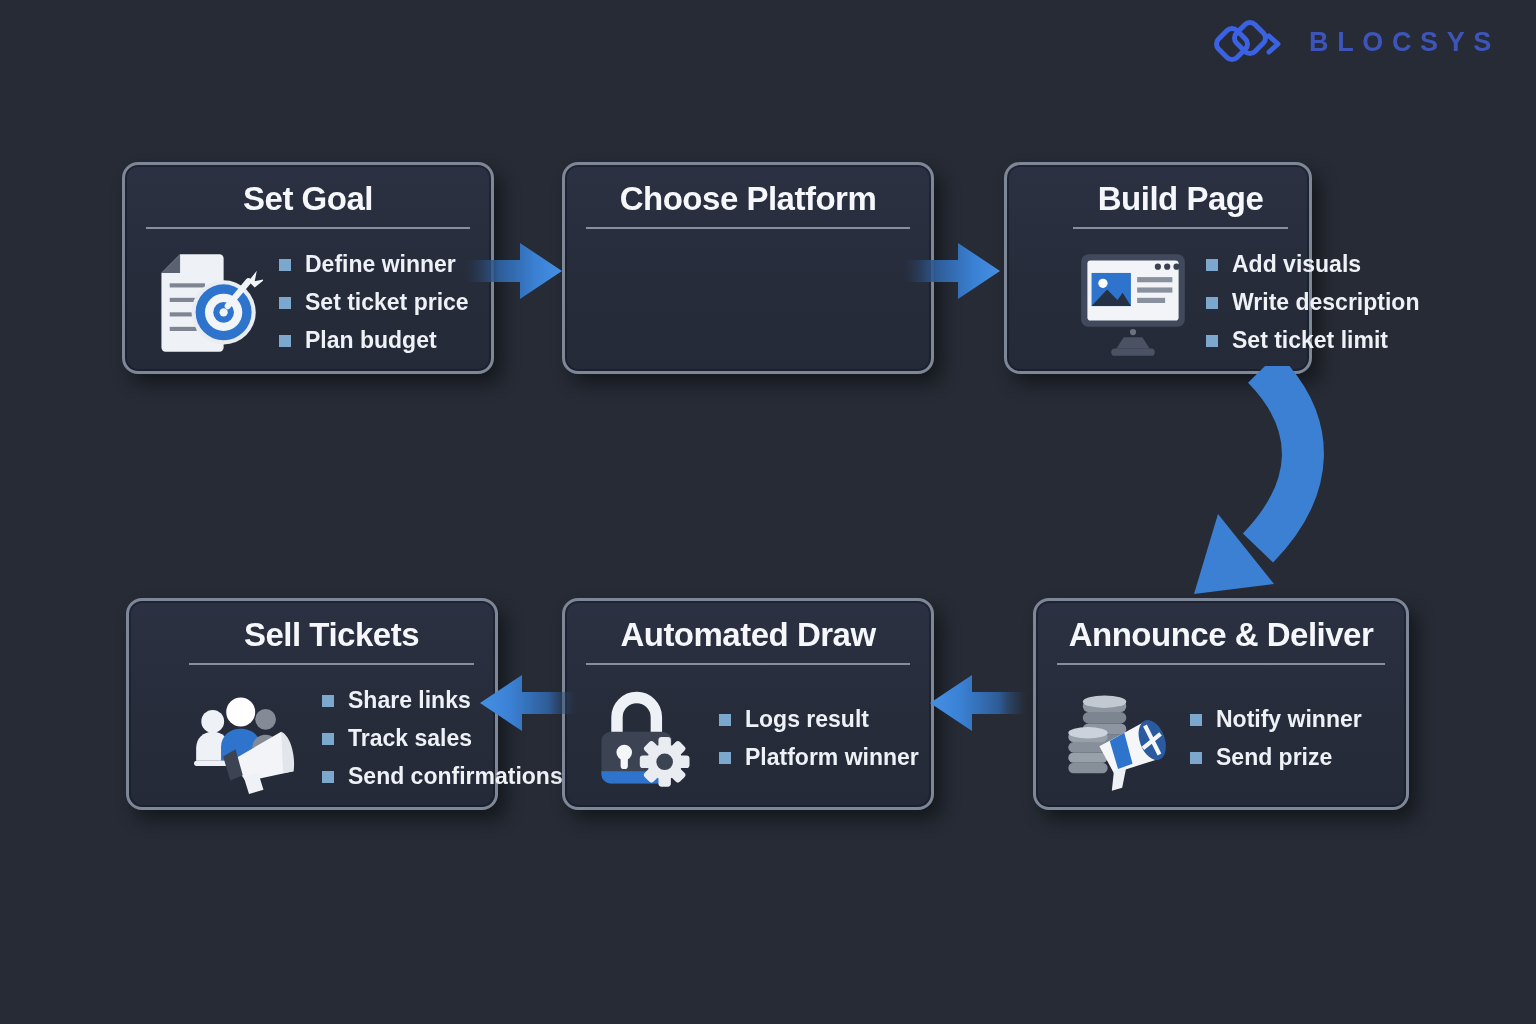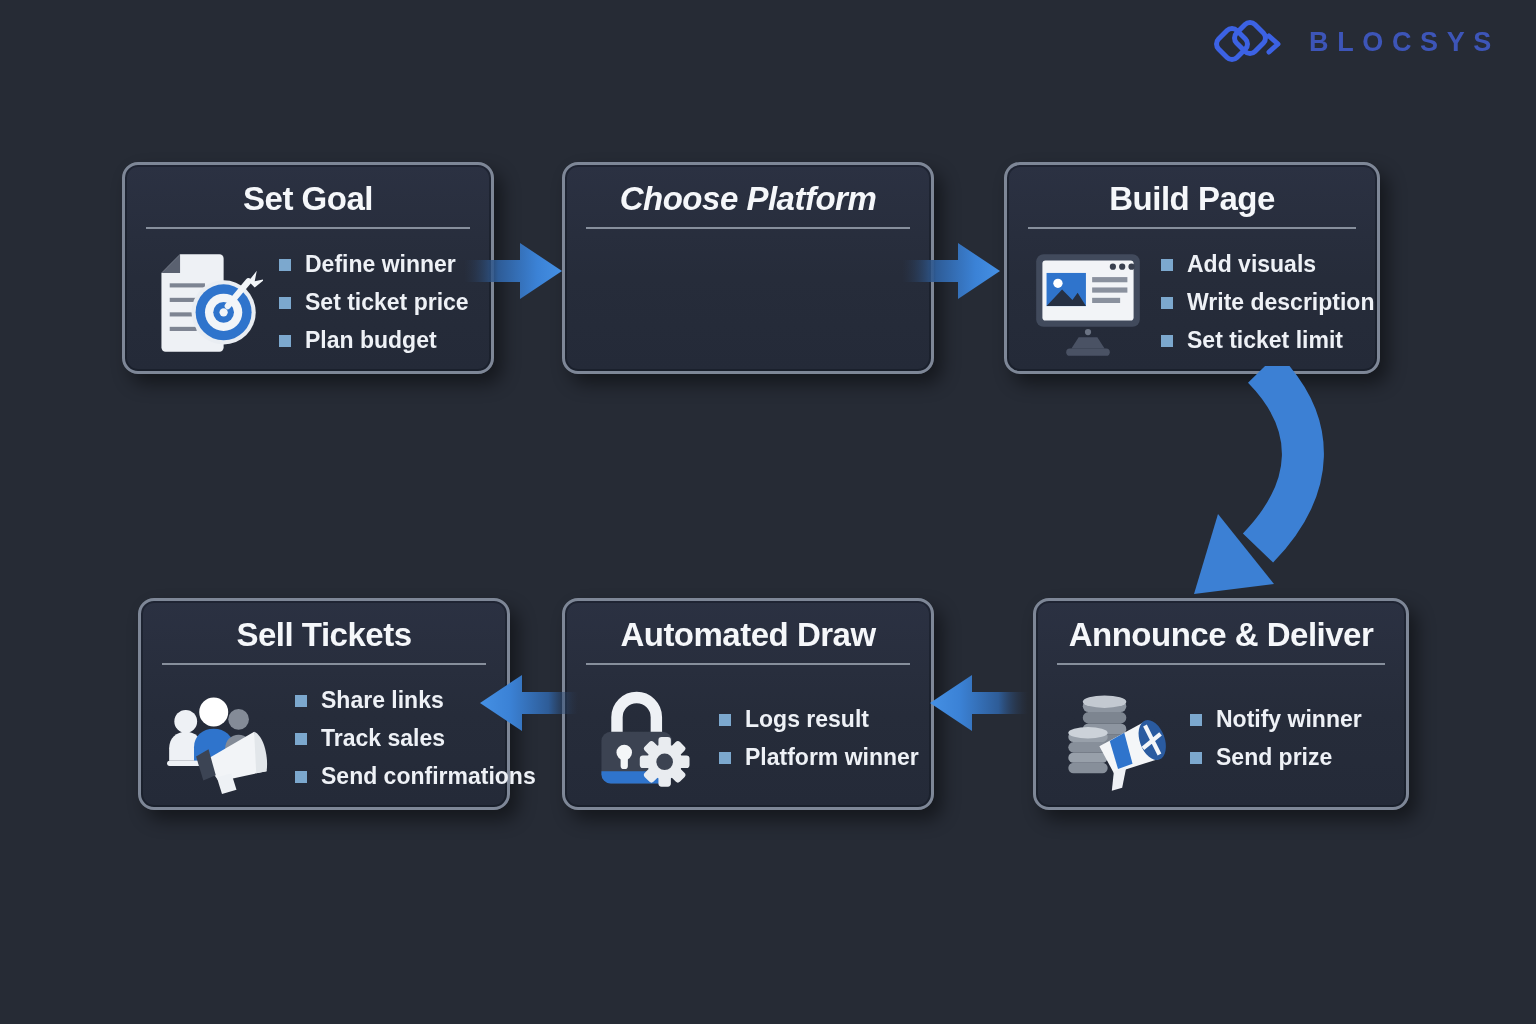--- a/index.html
+++ b/index.html
@@ -25,23 +25,23 @@
   
   .card {
     position:absolute;
     width:372px; height:212px;
     background:linear-gradient(180deg,#2b3142 0%,#262c3a 55%,#242a38 100%);
     border:3px solid #7e8797;
     border-radius:16px;
     box-shadow:8px 10px 18px rgba(0,0,0,0.45), inset 0 0 0 2px rgba(10,14,22,0.35);
   }
   .pos-1 { left:122px; top:162px; }
-  .pos-2 { left:562px; top:162px;font-style:italic; }
-  .pos-3 { left:1004px; top:162px; width:376px; }
-  .pos-4 { left:138px; top:598px; }
+  .pos-2 { left:562px; top:162px; }
+  .pos-3 { left:1004px; top:162px; width:308px;padding-left:45px; }
+  .pos-4 { left:126px; top:598px;padding-left:39px; }
   .pos-5 { left:562px; top:598px; }
   .pos-6 { left:1033px; top:598px; width:376px; }
 
   .card-title {
     margin-top:15px;
     text-align:center;
     font-size:33px; font-weight:bold; letter-spacing:-0.5px;
     color:#f5f7fa;
   }
   .divider {

